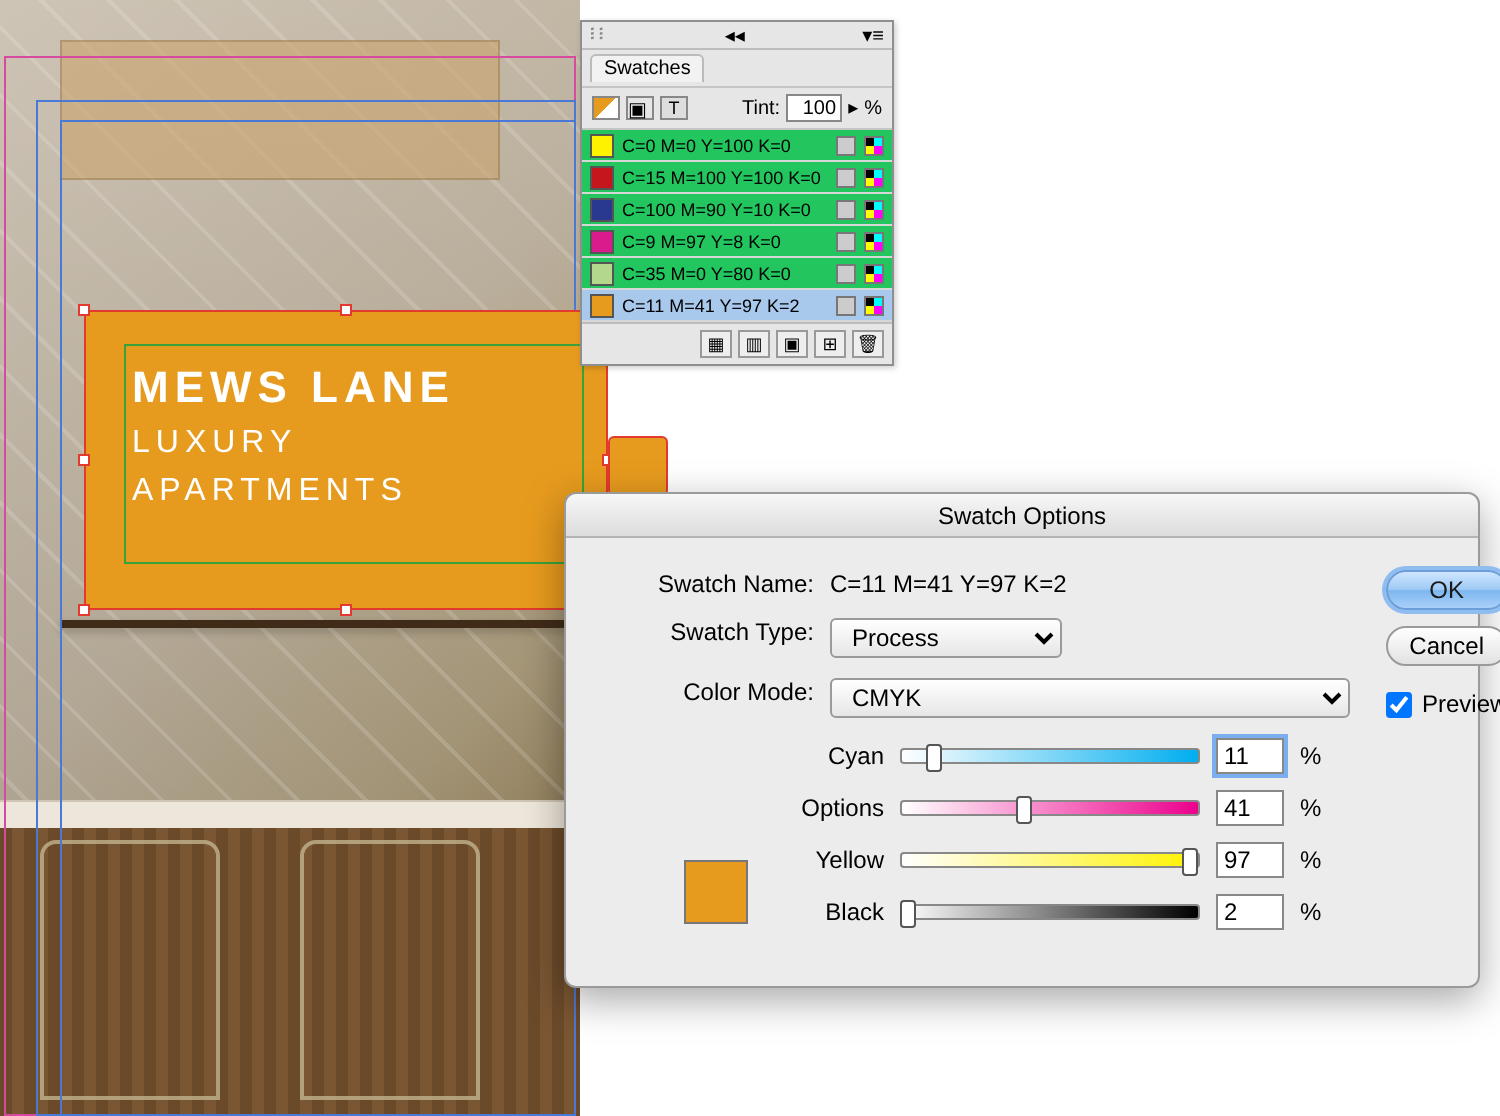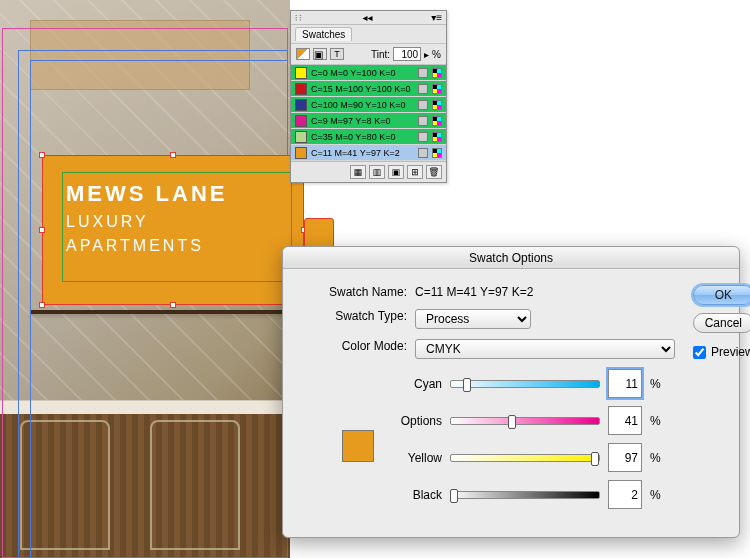--- a/index.html
+++ b/index.html
@@ -74,21 +74,21 @@
 
 .sliders{margin-left:30px;margin-top:6px}
 .sl-row{display:flex;align-items:center;gap:8px;margin-bottom:8px}
 .sl-label{width:60px;text-align:right;font-size:12px}
 .track{position:relative;width:150px;height:8px;border:1px solid #888;border-radius:2px}
 .track.cyan{background:linear-gradient(90deg,#fff,#00aeef)}
 .track.mag{background:linear-gradient(90deg,#fff,#ec008c)}
 .track.yel{background:linear-gradient(90deg,#fff,#fff200)}
 .track.blk{background:linear-gradient(90deg,#fff,#000)}
 .thumb{position:absolute;top:-3px;width:8px;height:14px;background:#fff;border:1px solid #555;border-radius:2px;transform:translateX(-50%)}
-.num{width:34px;height:29px;border:1px solid #888;background:#fff;text-align:right;padding:0 3px;font-size:12px}
+.num{width:34px;height:18px;border:1px solid #888;background:#fff;text-align:left;padding:0 3px;font-size:12px}
 .num.active{outline:2px solid #7aaef0}
 .pct{font-size:12px}
 .bigchip{width:32px;height:32px;border:1px solid #777;background:#e79b1e;position:absolute;left:45px;top:145px}
 </style>
 </head>
 <body>
 
 <div class="canvas">
   <div class="shelf"></div>
   <div class="shelf2"></div>

